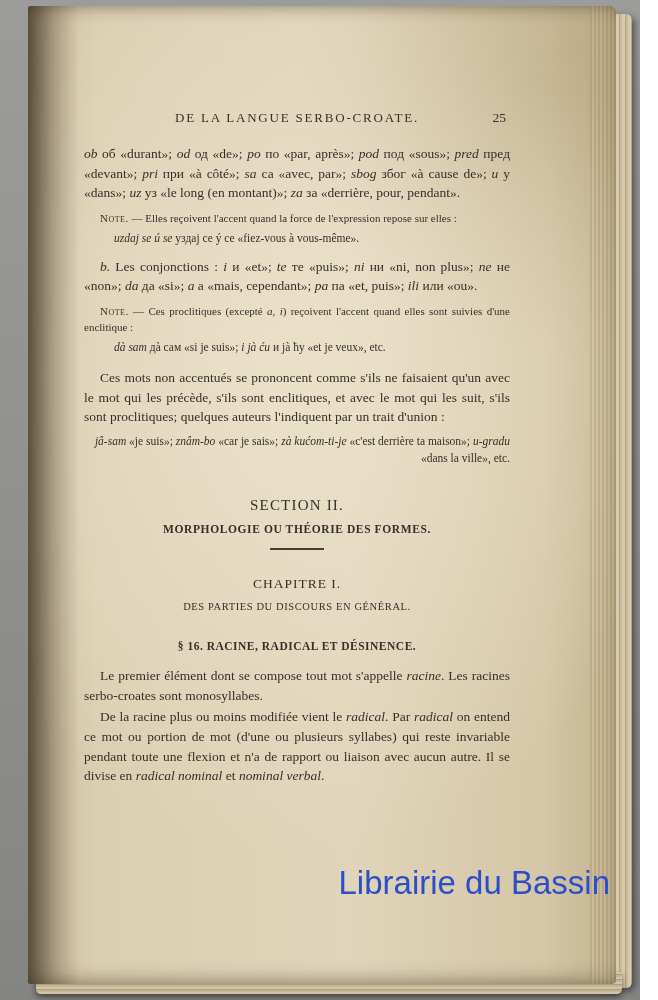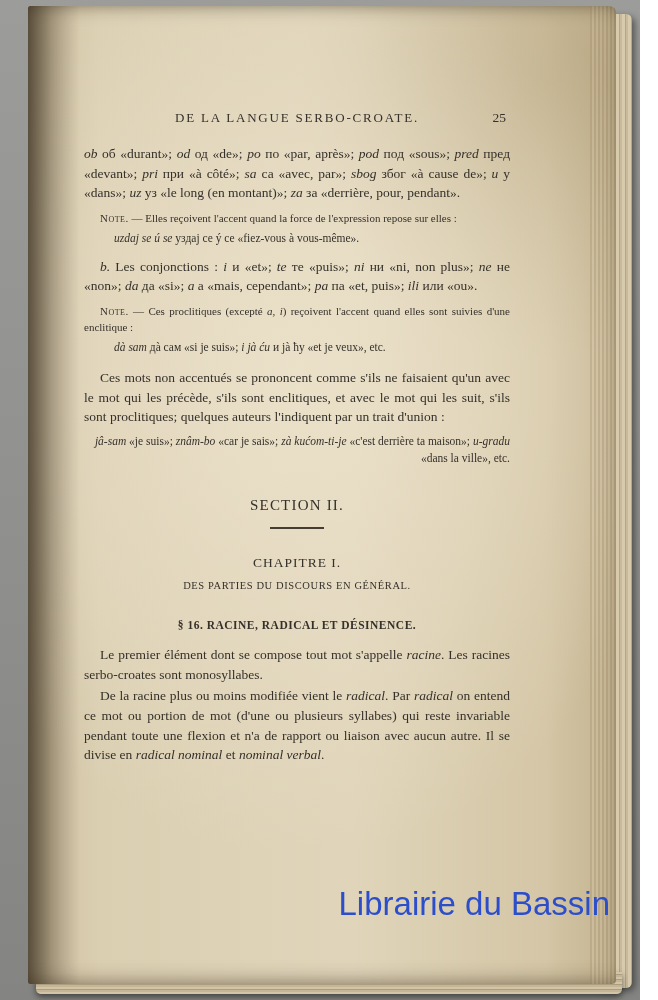--- a/index.html
+++ b/index.html
@@ -71,21 +71,21 @@
   .section-subtitle { text-align:center; font-size:11.5px; font-weight:bold; letter-spacing:.6px; margin-top:9px; }
   .divider { width:54px; border-top:2px solid #453d31; margin:13px auto 0 auto; }
 
   .chapter-title { text-align:center; font-size:13.5px; letter-spacing:1px; margin-top:26px; }
   .chapter-subtitle { text-align:center; font-size:10.5px; font-weight:normal; letter-spacing:.6px; margin-top:9px; }
 
   .para-heading { text-align:center; font-size:11.5px; font-weight:bold; letter-spacing:.5px; margin-top:28px; }
   .body-after-heading { margin-top:14px; }
 
   .watermark {
-    position:absolute; right:30px; top:885px;
+    position:absolute; right:30px; top:864px;
     font-family:"Liberation Sans","DejaVu Sans",sans-serif;
     font-size:33px; color:#2c4ecb; white-space:nowrap;
   }
 
   i { }
 </style>
 </head>
 <body>
 
 <div class="photo">
@@ -111,20 +111,21 @@
 
       <div class="para"><i>b.</i> Les conjonctions : <i>i</i> и «et»; <i>te</i> те «puis»; <i>ni</i> ни «ni, non plus»; <i>ne</i> не «non»; <i>da</i> да «si»; <i>a</i> а «mais, cependant»; <i>pa</i> па «et, puis»; <i>ili</i> или «ou».</div>
 
       <div class="note"><span class="sc">Note.</span> — Ces proclitiques (excepté <i>a, i</i>) reçoivent l'accent quand elles sont suivies d'une enclitique :</div>
       <div class="example"><i>dà sam</i> дà сам «si je suis»; <i>i jà ću</i> и јà ћу «et je veux», etc.</div>
 
       <div class="para" style="margin-top:12px">Ces mots non accentués se prononcent comme s'ils ne faisaient qu'un avec le mot qui les précède, s'ils sont enclitiques, et avec le mot qui les suit, s'ils sont proclitiques; quelques auteurs l'indiquent par un trait d'union :</div>
       <div class="example centered"><i>jâ-sam</i> «je suis»; <i>znâm-bo</i> «car je sais»; <i>zà kućom-ti-je</i> «c'est derrière ta maison»; <i>u-gradu</i> «dans la ville», etc.</div>
 
       <div class="section-title">SECTION II.</div>
+      <div class="section-subtitle">MORPHOLOGIE OU THÉORIE DES FORMES.</div>
       <div class="divider"></div>
 
       <div class="chapter-title">CHAPITRE I.</div>
       <div class="chapter-subtitle">DES PARTIES DU DISCOURS EN GÉNÉRAL.</div>
 
       <div class="para-heading">§ 16. RACINE, RADICAL ET DÉSINENCE.</div>
 
       <div class="para body-after-heading">Le premier élément dont se compose tout mot s'appelle <i>racine</i>. Les racines serbo-croates sont monosyllabes.</div>
       <div class="para" style="margin-top:2px">De la racine plus ou moins modifiée vient le <i>radical</i>. Par <i>radical</i> on entend ce mot ou portion de mot (d'une ou plusieurs syllabes) qui reste invariable pendant toute une flexion et n'a de rapport ou liaison avec aucun autre. Il se divise en <i>radical nominal</i> et <i>nominal verbal</i>.</div>
 

